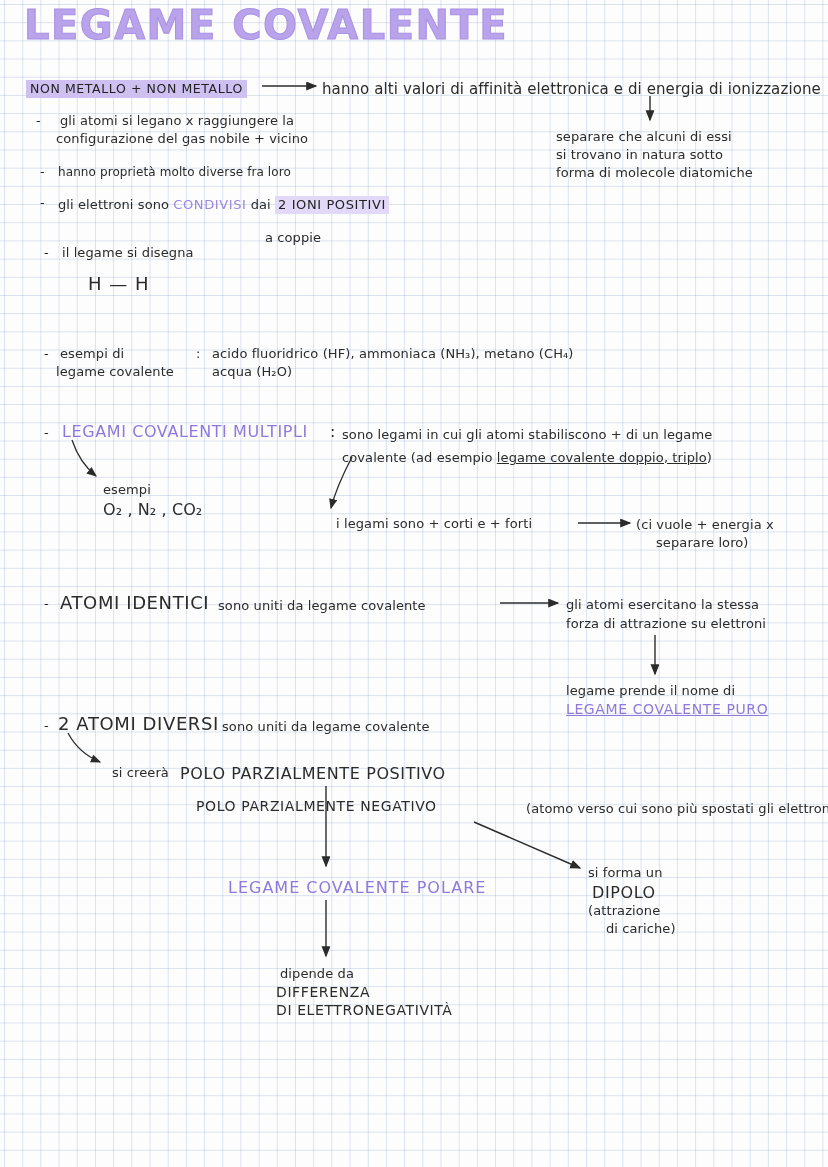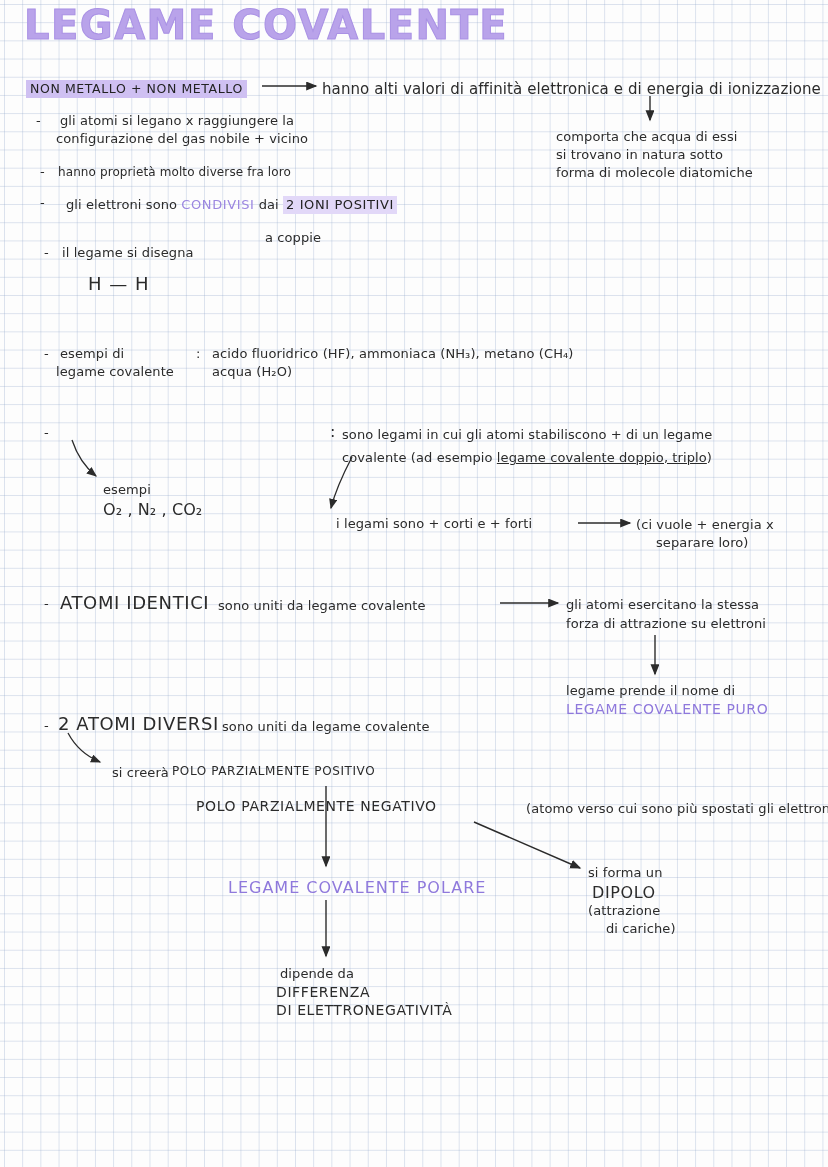--- a/index.html
+++ b/index.html
@@ -73,79 +73,80 @@
 <div id="page">
 
   <div class="abs title" style="left:24px; top:2px;">LEGAME COVALENTE</div>
 
   <div class="abs" style="left:26px; top:78px;">
     <span class="hand hl-violet caps">NON METALLO + NON METALLO</span>
   </div>
 
   <div class="abs hand" style="left:322px; top:79px; font-size:15px;">hanno alti valori di affinità elettronica e di energia di ionizzazione</div>
 
-  <div class="abs hand" style="left:556px; top:128px;">comporta che acqua di essi</div>
+  <div class="abs hand" style="left:556px; top:128px;">separare che alcuni di essi</div>
   <div class="abs hand" style="left:556px; top:146px;">si trovano in natura sotto</div>
   <div class="abs hand" style="left:556px; top:164px;">forma di molecole diatomiche</div>
 
   <div class="abs hand" style="left:36px; top:112px;">-</div>
   <div class="abs hand" style="left:60px; top:112px;">gli atomi si legano x raggiungere la</div>
   <div class="abs hand" style="left:56px; top:130px;">configurazione del gas nobile + vicino</div>
 
   <div class="abs hand" style="left:40px; top:163px;">-</div>
   <div class="abs hand sm" style="left:58px; top:164px;">hanno proprietà molto diverse fra loro</div>
 
   <div class="abs hand" style="left:40px; top:194px;">-</div>
-  <div class="abs" style="left:58px; top:194px;padding-left:8px;">
+  <div class="abs" style="left:58px; top:194px;">
     <span class="hand">gli elettroni sono </span><span class="hand violet-text caps">CONDIVISI</span><span class="hand"> dai </span><span class="hand hl-light caps">2 IONI POSITIVI</span>
   </div>
 
   <div class="abs hand" style="left:44px; top:244px;">-</div>
   <div class="abs hand" style="left:62px; top:244px;">il legame si disegna</div>
 
   <div class="abs hand" style="left:265px; top:229px;">a coppie</div>
 
   <div class="abs hand xl" style="left:88px; top:272px; letter-spacing:1px;">H — H</div>
 
   <div class="abs hand" style="left:44px; top:345px;">-</div>
   <div class="abs hand" style="left:60px; top:345px;">esempi di</div>
   <div class="abs hand" style="left:56px; top:363px;">legame covalente</div>
   <div class="abs hand" style="left:196px; top:345px;">:</div>
   <div class="abs hand" style="left:212px; top:345px;">acido fluoridrico (HF), ammoniaca (NH₃), metano (CH₄)</div>
   <div class="abs hand" style="left:212px; top:363px;">acqua (H₂O)</div>
 
   <div class="abs hand" style="left:44px; top:424px;">-</div>
+  <div class="abs hand lg violet-strong caps" style="left:62px; top:421px;">LEGAMI COVALENTI MULTIPLI</div>
   <div class="abs hand lg" style="left:330px; top:421px;">:</div>
   <div class="abs hand" style="left:342px; top:426px;">sono legami in cui gli atomi stabiliscono + di un legame</div>
   <div class="abs" style="left:342px; top:447px;">
     <span class="hand">covalente (ad esempio </span><span class="hand underline-txt">legame covalente doppio, triplo</span><span class="hand">)</span>
   </div>
 
   <div class="abs hand" style="left:103px; top:481px;">esempi</div>
   <div class="abs hand lg" style="left:103px; top:499px;">O₂ , N₂ , CO₂</div>
 
   <div class="abs hand" style="left:336px; top:515px;">i legami sono + corti e + forti</div>
   <div class="abs hand" style="left:636px; top:516px;">(ci vuole + energia x</div>
   <div class="abs hand" style="left:656px; top:534px;">separare loro)</div>
 
   <div class="abs hand" style="left:44px; top:595px;">-</div>
   <div class="abs hand xl caps" style="left:60px; top:591px;">ATOMI IDENTICI</div>
   <div class="abs hand" style="left:218px; top:597px;">sono uniti da legame covalente</div>
   <div class="abs hand" style="left:566px; top:596px;">gli atomi esercitano la stessa</div>
   <div class="abs hand" style="left:566px; top:615px;">forza di attrazione su elettroni</div>
 
   <div class="abs hand" style="left:566px; top:682px;">legame prende il nome di</div>
-  <div class="abs hand violet-strong caps" style="left:566px; top:700px; font-size:14px;">LEGAME COVALENTE PURO</div>
+  <div class="abs hand violet-strong caps" style="left:566px; top:700px; font-size:14px;text-decoration:underline;">LEGAME COVALENTE PURO</div>
 
   <div class="abs hand" style="left:44px; top:717px;">-</div>
   <div class="abs hand xl caps" style="left:58px; top:712px;">2 ATOMI DIVERSI</div>
   <div class="abs hand" style="left:222px; top:718px;">sono uniti da legame covalente</div>
 
   <div class="abs hand" style="left:112px; top:764px;">si creerà</div>
-  <div class="abs hand caps" style="left:172px; top:763px; font-size:12px;">POLO PARZIALMENTE POSITIVO</div>
+  <div class="abs hand caps" style="left:180px; top:763px; font-size:16px;">POLO PARZIALMENTE POSITIVO</div>
 
   <div class="abs hand caps" style="left:196px; top:797px; font-size:14px;">POLO PARZIALMENTE NEGATIVO</div>
   <div class="abs hand" style="left:526px; top:800px;">(atomo verso cui sono più spostati gli elettroni)</div>
 
   <div class="abs hand violet-strong caps" style="left:228px; top:877px; font-size:16px; letter-spacing:1px;">LEGAME COVALENTE POLARE</div>
 
   <div class="abs hand" style="left:588px; top:864px;">si forma un</div>
   <div class="abs hand caps" style="left:592px; top:882px; font-size:16px;">DIPOLO</div>
   <div class="abs hand" style="left:588px; top:902px;">(attrazione</div>
   <div class="abs hand" style="left:606px; top:920px;">di cariche)</div>

